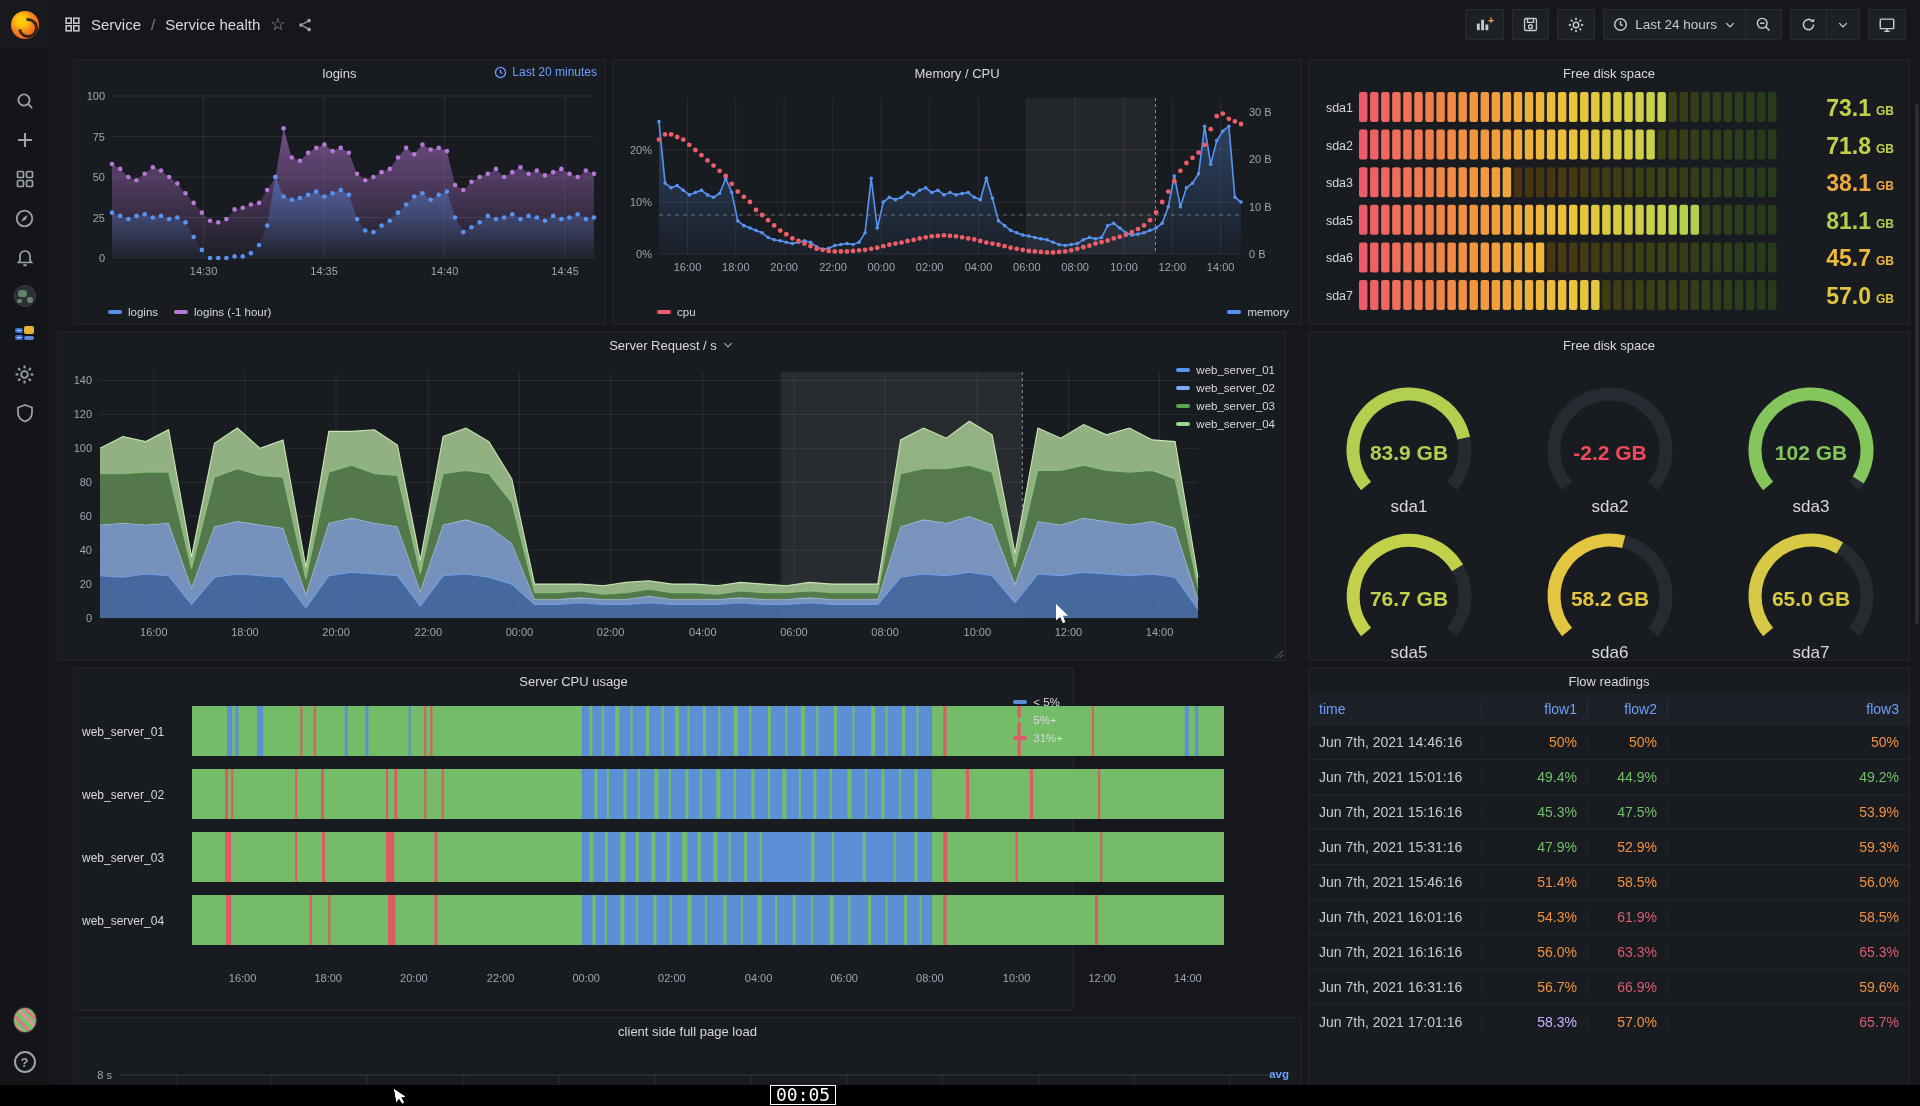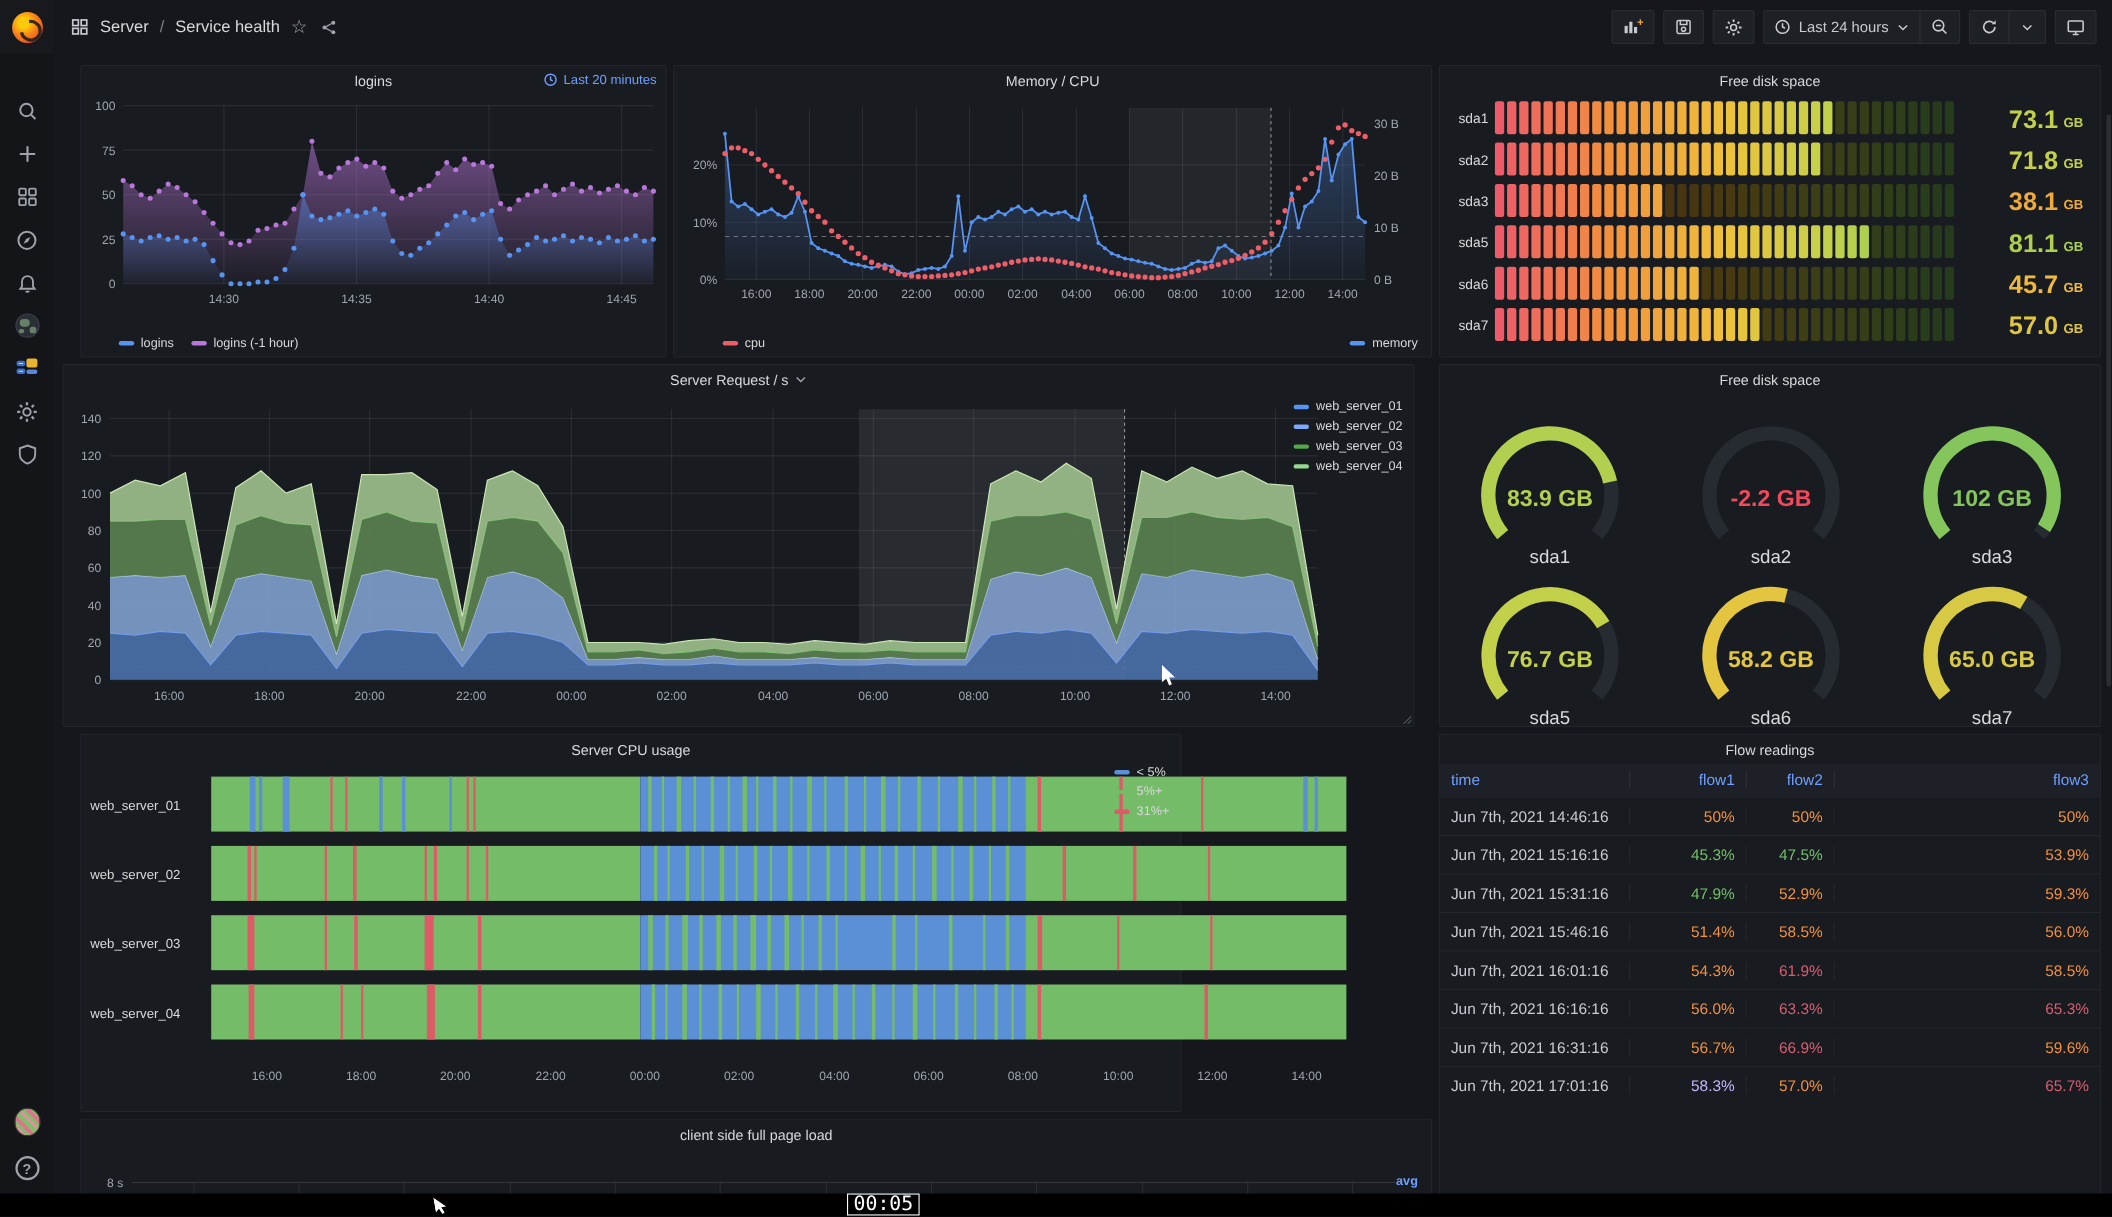--- a/index.html
+++ b/index.html
@@ -161,21 +161,21 @@
   <header class="navbar">
     <div class="crumbs">
       <span class="sicon" style="width:18px;height:18px">
           <svg width="17" height="17" viewBox="0 0 20 20" fill="none" stroke="#C7CBD1" stroke-width="1.8">
             <rect x="2.5" y="2.5" width="6" height="6"></rect>
             <rect x="11.5" y="2.5" width="6" height="6"></rect>
             <rect x="2.5" y="11.5" width="6" height="6"></rect>
             <rect x="11.5" y="11.5" width="6" height="6"></rect>
           </svg>
         </span>
-      <span>Server</span>
+      <span>Service</span>
       <span class="crumb-sep">/</span>
       <span>Service health</span>
       <span class="star">☆</span>
       <span class="sicon" style="width:18px;height:18px">
           <svg width="16" height="16" viewBox="0 0 20 20" fill="#9DA2AB">
             <circle cx="5" cy="10" r="2.3"></circle>
             <circle cx="15" cy="4.5" r="2.3"></circle>
             <circle cx="15" cy="15.5" r="2.3"></circle>
             <line x1="6.8" y1="9" x2="13.2" y2="5.5" stroke="#9DA2AB" stroke-width="1.5"></line>
             <line x1="6.8" y1="11" x2="13.2" y2="14.5" stroke="#9DA2AB" stroke-width="1.5"></line>
@@ -1237,20 +1237,26 @@
             <div class="tcell num">flow2</div>
             <div class="tcell num">flow3</div>
           </div>
           <div class="trow">
             <div class="tcell c-time">Jun 7th, 2021 14:46:16</div>
             <div class="tcell num" style="color: rgb(242, 145, 61);">50%</div>
             <div class="tcell num" style="color: rgb(242, 145, 61);">50%</div>
             <div class="tcell num" style="color: rgb(242, 145, 61);">50%</div>
           </div>
           <div class="trow">
+            <div class="tcell c-time">Jun 7th, 2021 15:01:16</div>
+            <div class="tcell num" style="color: rgb(115, 191, 105);">49.4%</div>
+            <div class="tcell num" style="color: rgb(115, 191, 105);">44.9%</div>
+            <div class="tcell num" style="color: rgb(115, 191, 105);">49.2%</div>
+          </div>
+          <div class="trow">
             <div class="tcell c-time">Jun 7th, 2021 15:16:16</div>
             <div class="tcell num" style="color: rgb(115, 191, 105);">45.3%</div>
             <div class="tcell num" style="color: rgb(115, 191, 105);">47.5%</div>
             <div class="tcell num" style="color: rgb(242, 145, 61);">53.9%</div>
           </div>
           <div class="trow">
             <div class="tcell c-time">Jun 7th, 2021 15:31:16</div>
             <div class="tcell num" style="color: rgb(115, 191, 105);">47.9%</div>
             <div class="tcell num" style="color: rgb(242, 145, 61);">52.9%</div>
             <div class="tcell num" style="color: rgb(242, 145, 61);">59.3%</div>

